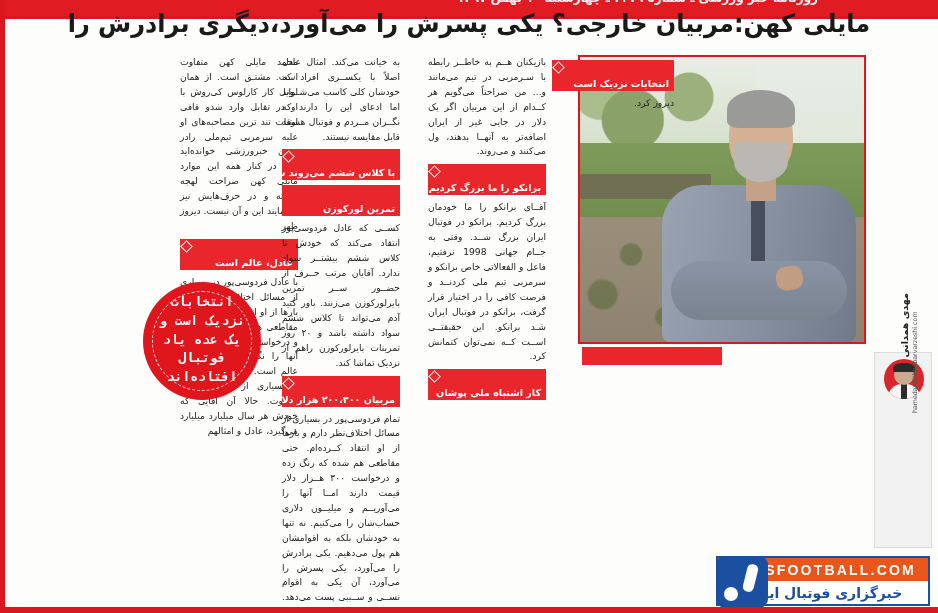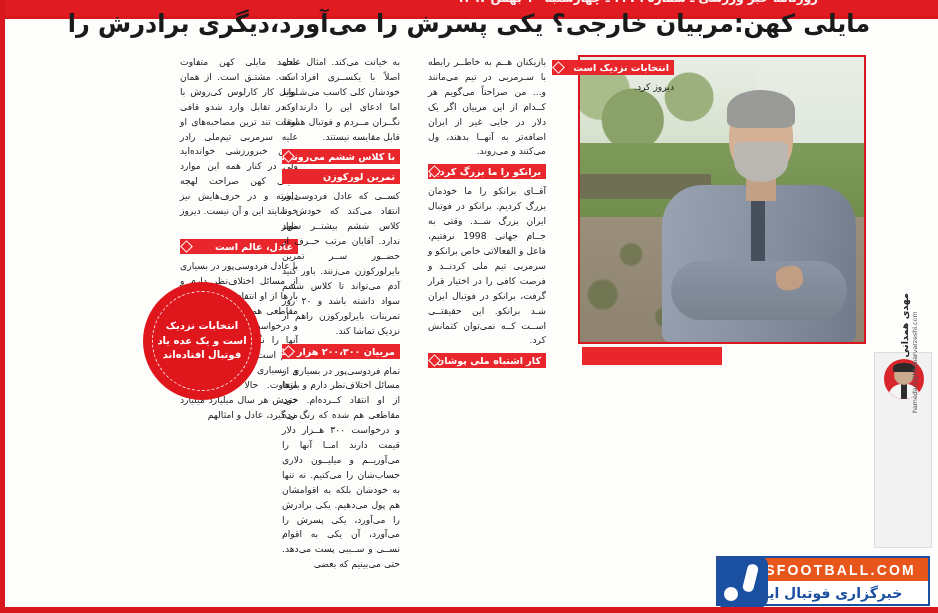--- a/index.html
+++ b/index.html
@@ -50,21 +50,21 @@
   #c1{right:8px;   width:120px;}
   #c2{right:135px; width:122px;}
   #c3{right:263px; width:118px;}
   #c4{right:409px; width:118px;}
   #c5{right:511px; width:118px;}
 
   
   .redlabel{
     display:block;background:#e8262c;color:#ffffff;
     font-weight:bold;font-size:9.6px;line-height:15px;
-    padding:0 5px 0 14px;margin:5px 0 5px 0;position:relative;
+    padding:16px 5px 0 14px;margin:5px 0 5px 0;position:relative;
     white-space:nowrap;overflow:hidden;
   }
   .redlabel .dia{
     position:absolute;right:auto;left:2px;top:3px;
     width:9px;height:9px;background:#e8262c;transform:rotate(45deg);
     border:1.2px solid #ffffff;box-sizing:border-box;
   }
   .redlabel.plain{padding-left:5px;}
 
   
@@ -72,22 +72,22 @@
     position:absolute;width:112px;height:112px;border-radius:50%;
     background:#e0161d;color:#fff;
     display:flex;align-items:center;justify-content:center;text-align:center;
     box-shadow:0 0 0 3px #e0161d;
   }
   .stamp::before{
     content:"";position:absolute;inset:6px;border-radius:50%;
     border:1.6px dashed rgba(255,255,255,.85);
   }
   .stamp .st-txt{
-    position:relative;z-index:2;font-weight:bold;font-size:10px;
-    line-height:1.45;padding:0 9px;
+    position:relative;z-index:2;font-weight:bold;font-size:13px;
+    line-height:1.45;padding:0 9px;font-family:Liberation Mono, monospace;
   }
 
   
   .photo-frame{
     position:absolute;left:578px;top:55px;width:288px;height:289px;
     border:2.5px solid #d8171f;box-sizing:border-box;background:#cfd6cf;
     overflow:hidden;
   }
   .ph{position:absolute;inset:0;}
   .sky{position:absolute;left:0;top:0;width:100%;height:34%;

